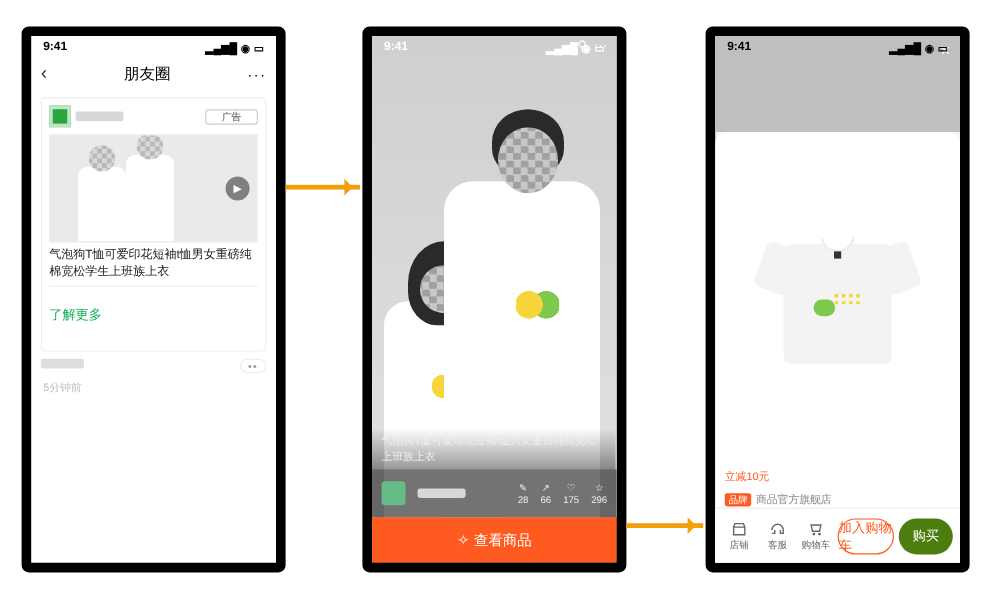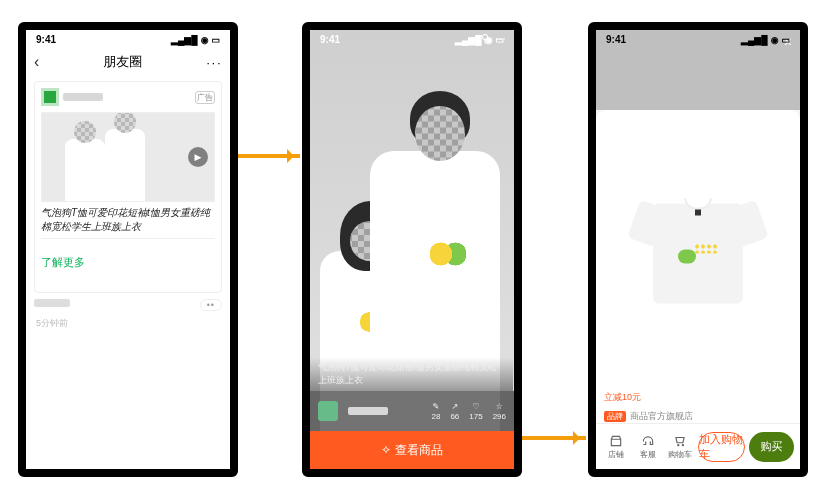--- a/index.html
+++ b/index.html
@@ -33,33 +33,33 @@
   
   .p1 .nav { display:flex; align-items:center; justify-content:space-between;
     padding:4px 8px; font-size:13px;}
   .p1 .nav .chev { font-size:16px; color:#333;}
   .p1 .nav .dots { letter-spacing:1px;}
   .p1 .card { margin:6px 8px; background:#fff; border:1px solid #eee; border-radius:4px;
     padding:6px; font-size:10px;}
   .p1 .cardhead { display:flex; align-items:center; justify-content:space-between;}
   .p1 .avatar { width:18px; height:18px; background:#2aa63f; border:3px solid #bfe6c4;}
   .p1 .blur { background:#d8d8d8; height:8px; border-radius:2px;}
-  .p1 .adtag { font-size:8px; border:1px solid #ccc; color:#888; padding:0 1px; border-radius:3px;}
+  .p1 .adtag { font-size:8px; border:1px solid #ccc; color:#888; padding:0 13px; border-radius:3px;font-weight:bold;}
   .p1 .thumb { margin-top:6px; border:1px solid #eee; position:relative; height:90px;
     background:#eaeaea; display:flex; align-items:flex-end; justify-content:center; overflow:hidden;}
   .p1 .thumb .person { position:absolute; bottom:0; width:50px; height:80px;}
   .p1 .thumb .person .head { position:absolute; top:0; left:50%; transform:translateX(-50%);
     width:22px; height:22px; border-radius:50%;
     background: repeating-conic-gradient(#b8b8b8 0 25%, #d8d8d8 0 50%) 50%/8px 8px;}
   .p1 .thumb .person .body { position:absolute; top:18px; left:50%; transform:translateX(-50%);
     width:40px; height:62px; background:#fff; border-radius:8px 8px 0 0;}
   .p1 .thumb .play { position:absolute; right:6px; top:50%; transform:translateY(-50%);
     width:20px; height:20px; border-radius:50%; background:rgba(0,0,0,.45);
     display:flex; align-items:center; justify-content:center; color:#fff; font-size:9px;}
-  .p1 .caption { margin-top:4px; color:#222; font-size:10px; line-height:1.4;font-style:italic;}
+  .p1 .caption { margin-top:4px; color:#222; font-size:10px; line-height:1.4;}
   .p1 .learnmore { margin-top:4px; color:#0db25b; font-size:11px; padding:16px 0;
     border-top:1px solid #f0f0f0;}
   .p1 .below { margin:6px 8px; font-size:9px; color:#999; display:flex; justify-content:space-between;}
   .p1 .below .blob { background:#ddd; width:36px; height:8px; border-radius:2px;}
   .p1 .below .more { letter-spacing:1px; border:1px solid #eee; padding:0 6px; border-radius:8px;}
   .p1 .timestamp { margin:4px 10px; font-size:9px; color:#bbb;}
 
   
   .p2 .shot { position:relative; width:100%; height:calc(100% - 38px); background:#d9d9d9; overflow:hidden;}
   .p2 .shot .bg { position:absolute; inset:0;

